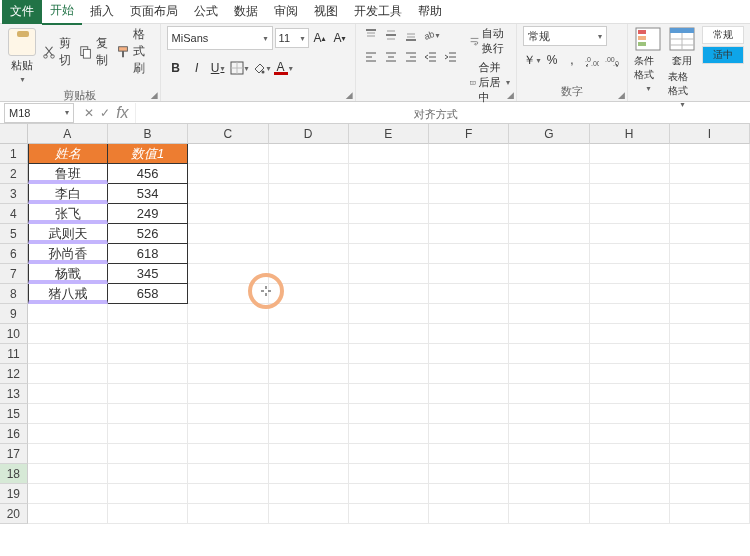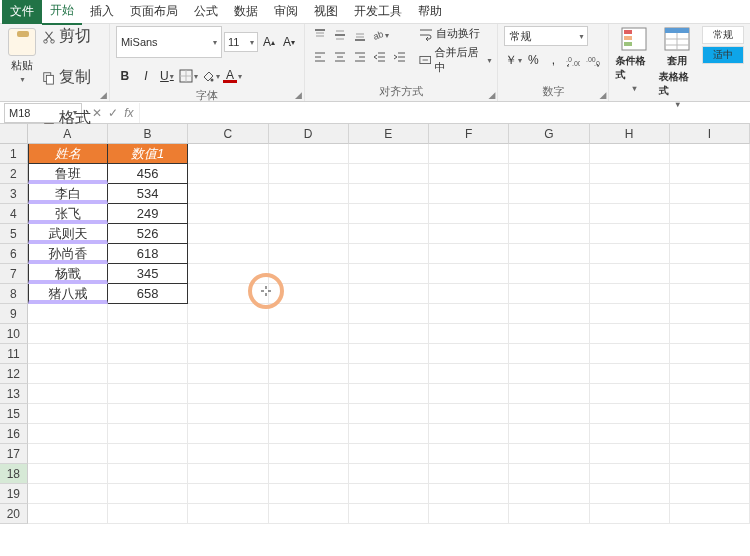--- a/index.html
+++ b/index.html
@@ -15,29 +15,29 @@
 .ribbon { display: flex; background: #f3f3f3; border-bottom: 1px solid #d0d0d0; height: 78px; }
 .group { display: flex; flex-direction: column; justify-content: space-between; padding: 2px 6px; border-right: 1px solid #e4e4e4; position: relative; }
 .group-label { text-align: center; font-size: 11px; color: #666; padding-top: 2px; }
 .group-body { display: flex; align-items: flex-start; gap: 4px; flex: 1; }
 
 
 .paste-col { display: flex; flex-direction: column; align-items: center; gap: 2px; padding: 2px; }
 .paste-icon { width: 28px; height: 28px; background: #fef6e7; border: 1px solid #ccc; border-radius: 3px; position: relative; }
 .paste-icon::after { content:""; position:absolute; top:2px; left:8px; width:12px; height:6px; background:#d6b26a; border-radius:2px; }
 .paste-label { font-size: 11px; text-align: right; }
-.clip-btns { display: flex; flex-direction: column; gap: 20px; font-size: 16px; color: #444; }
+.clip-btns { display: flex; flex-direction: row; gap: 8px; font-size: 12px; color: #444; }
 .clip-btns span { display: flex; align-items: center; gap: 3px; cursor: pointer; }
 
 .tiny-icon { width: 14px; height: 14px; display: inline-block; }
 .scissors svg, .copy svg, .brush svg { width: 14px; height: 14px; }
 
 
 .font-row1 { display: flex; align-items: center; gap: 2px; }
-.font-name { width: 106px; height: 32px; border: 1px solid #ccc; background: #fff; display: flex; align-items: center; padding: 0 4px; font-size: 11px; justify-content: space-between; gap: 16px; }
+.font-name { width: 106px; height: 24px; border: 1px solid #ccc; background: #fff; display: flex; align-items: center; padding: 0 4px; font-size: 11px; justify-content: space-between; gap: 16px; }
 .font-size { width: 34px; height: 20px; border: 1px solid #ccc; background: #fff; display: flex; align-items: center; padding: 0 3px; font-size: 11px; justify-content: space-between; }
 .a-up, .a-dn { width: 18px; height: 20px; display: flex; align-items: center; justify-content: center; font-size: 12px; }
 .font-row2 { display: flex; align-items: center; gap: 3px; margin-top: 4px; }
 .fbtn { min-width: 18px; height: 20px; display: flex; align-items: center; justify-content: center; font-size: 12px; cursor: pointer; position: relative; }
 .fbtn.bold { font-weight: bold; }
 .fbtn.italic { font-style: italic; }
 .fbtn.under { text-decoration: underline; }
 .dd { font-size: 8px; color: #666; margin-left: 1px; }
 .border-btn svg { width: 14px; height: 14px; }
 .fill-btn { display: flex; align-items: center; }
@@ -53,32 +53,32 @@
 .wrap-col { display: flex; flex-direction: column; gap: 4px; font-size: 11px; margin-left: 6px; }
 .wrap-col span { display: flex; align-items: center; gap: 3px; cursor: pointer; }
 
 
 .num-col { display: flex; flex-direction: column; gap: 4px; }
 .num-sel { width: 84px; height: 20px; border: 1px solid #ccc; background: #fff; display: flex; align-items: center; padding: 0 4px; font-size: 11px; justify-content: space-between; }
 .num-row { display: flex; gap: 2px; }
 
 
 .styles-body { display: flex; gap: 6px; align-items: flex-start; }
-.style-big { display: flex; flex-direction: column; align-items: center; gap: 2px; font-size: 10px; cursor: pointer; font-weight: bold; }
+.style-big { display: flex; flex-direction: column; align-items: center; gap: 2px; font-size: 10px; cursor: pointer; }
 .style-big .ic { width: 28px; height: 26px; }
 .style-swatches { display: flex; flex-direction: column; gap: 2px; }
 .sw { width: 42px; height: 18px; font-size: 10px; display: flex; align-items: center; justify-content: center; border: 1px solid #ddd; }
 .sw.normal { background: #fff; }
 .sw.good { background: #0ea5e9; }
 
 
 .fxbar { display: flex; align-items: center; height: 22px; border-bottom: 1px solid #d0d0d0; }
-.namebox { width: 78px; height: 20px; border: 1px solid #ccc; margin: 0 4px; font-size: 11px; padding: 0 4px; display: flex; align-items: center; justify-content: space-between; }
+.namebox { width: 70px; height: 20px; border: 1px solid #ccc; margin: 0 4px; font-size: 11px; padding: 0 4px; display: flex; align-items: center; justify-content: space-between; }
 .fx-ctrl { display: flex; align-items: center; gap: 6px; padding: 0 6px; color: #888; }
-.fx-ctrl .fx { font-style: italic; font-size: 12px; }
+.fx-ctrl .fx { font-style: italic; font-size: 16px; }
 .formula-input { flex: 1; height: 20px; border-left: 1px solid #eee; }
 
 
 .sheet { position: relative; }
 .colhdrs { display: flex; }
 .corner { width: 28px; height: 20px; background: #f0f0f0; border-right: 1px solid #ccc; border-bottom: 1px solid #ccc; }
 .colhdr { width: 81px; height: 20px; background: #f0f0f0; border-right: 1px solid #d4d4d4; border-bottom: 1px solid #ccc; text-align: center; font-size: 12px; line-height: 20px; color: #444; }
 .row { display: flex; }
 .rowhdr { width: 28px; height: 20px; background: #f0f0f0; border-right: 1px solid #ccc; border-bottom: 1px solid #d4d4d4; text-align: center; font-size: 12px; line-height: 20px; color: #444; }
 .rowhdr.sel { background: #d6e9d6; }
@@ -191,21 +191,20 @@
           </div>
         <div class="fbtn">
             <div class="font-color-btn">
               <span class="A">A</span>
               <div class="bar"></div>
             </div>
             <span class="dd">▾</span>
           </div>
       </div>
     </div>
-    <div class="group-label">字体</div>
     <span class="launcher">◢</span>
   </div>
 
   <div class="group">
     <div class="group-body">
       <div class="align-rows">
         <div class="align-row">
           <div class="abtn">
               <svg viewBox="0 0 14 14">
                 <line x1="2" y1="2" x2="12" y2="2" stroke="#555" stroke-width="1.5"></line>

